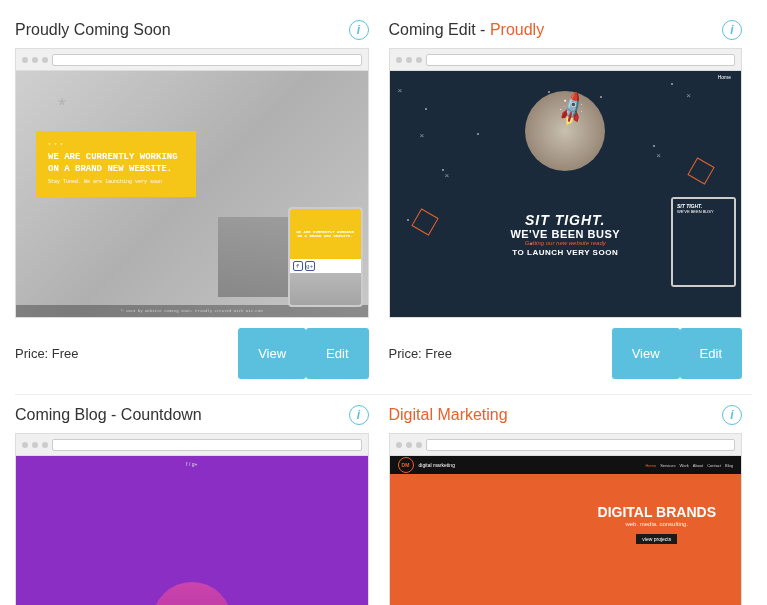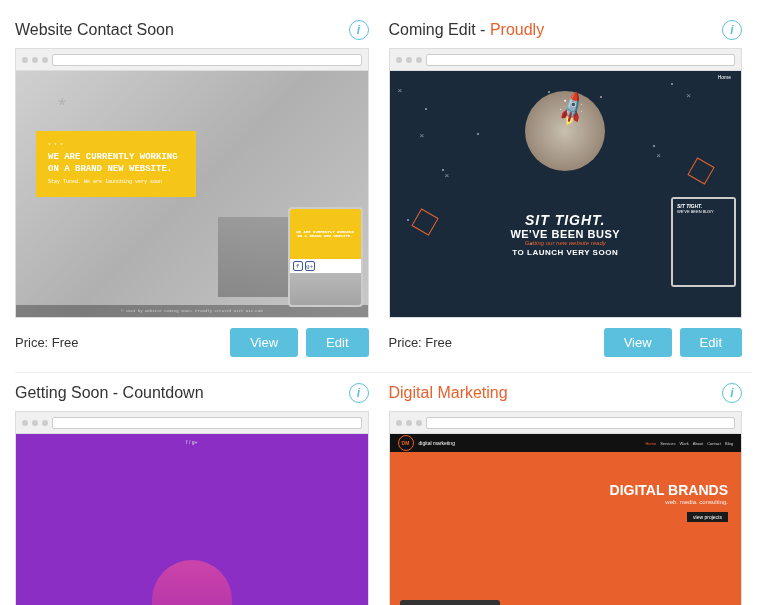--- a/index.html
+++ b/index.html
@@ -444,22 +444,22 @@
       top: 18px;
       left: 0;
       right: 0;
       bottom: 0;
       background: #e8612c;
       overflow: hidden;
     }
     .preview-4 .digital-brands-text {
       position: absolute;
       top: 30px;
-      right: 13px;
-      text-align: right;
+      right: 25px;
+      text-align: center;
     }
     .preview-4 .db-big {
       font-size: 14px;
       font-weight: bold;
       color: #fff;
       text-transform: uppercase;
       line-height: 1.2;
     }
     .preview-4 .db-small {
       font-size: 6px;
@@ -483,29 +483,29 @@
       background: #333;
       border-radius: 3px;
       overflow: hidden;
     }
 
     
     .card-actions {
       display: flex;
       align-items: center;
       margin-top: 10px;
-      gap: 8px;
+      gap: 0;
     }
     .price-label {
       font-size: 13px;
       color: #333;
       flex: 1;
     }
     .btn {
-      padding: 7px 20px;
+      padding: 18px 20px;
       border: none;
       border-radius: 3px;
       font-size: 13px;
       cursor: pointer;
       font-weight: normal;
     }
     .btn-view {
       background: #5bc0de;
       color: #fff;
     }
@@ -520,21 +520,21 @@
       margin: 0 5px;
     }
   </style>
 </head>
 <body>
 
 <div class="grid">
 
   <div class="card">
     <div class="card-header">
-      <span class="card-title">Website Contact Soon</span>
+      <span class="card-title">Proudly Coming Soon</span>
       <div class="info-icon">i</div>
     </div>
     <div class="preview-container preview-1">
       <div class="browser-bar">
         <div class="browser-dot"></div>
         <div class="browser-dot"></div>
         <div class="browser-dot"></div>
         <div class="browser-url"></div>
       </div>
       <div class="main-content">
@@ -627,21 +627,21 @@
       <button class="btn btn-edit">Edit</button>
     </div>
   </div>
 
   <div style="grid-column:1/-1;">
     <hr class="divider">
   </div>
 
   <div class="card">
     <div class="card-header">
-      <span class="card-title">Getting Soon - Countdown</span>
+      <span class="card-title">Coming Blog - Countdown</span>
       <div class="info-icon">i</div>
     </div>
     <div class="preview-container preview-3">
       <div class="browser-bar">
         <div class="browser-dot"></div>
         <div class="browser-dot"></div>
         <div class="browser-dot"></div>
         <div class="browser-url"></div>
       </div>
       <div class="main-content">

